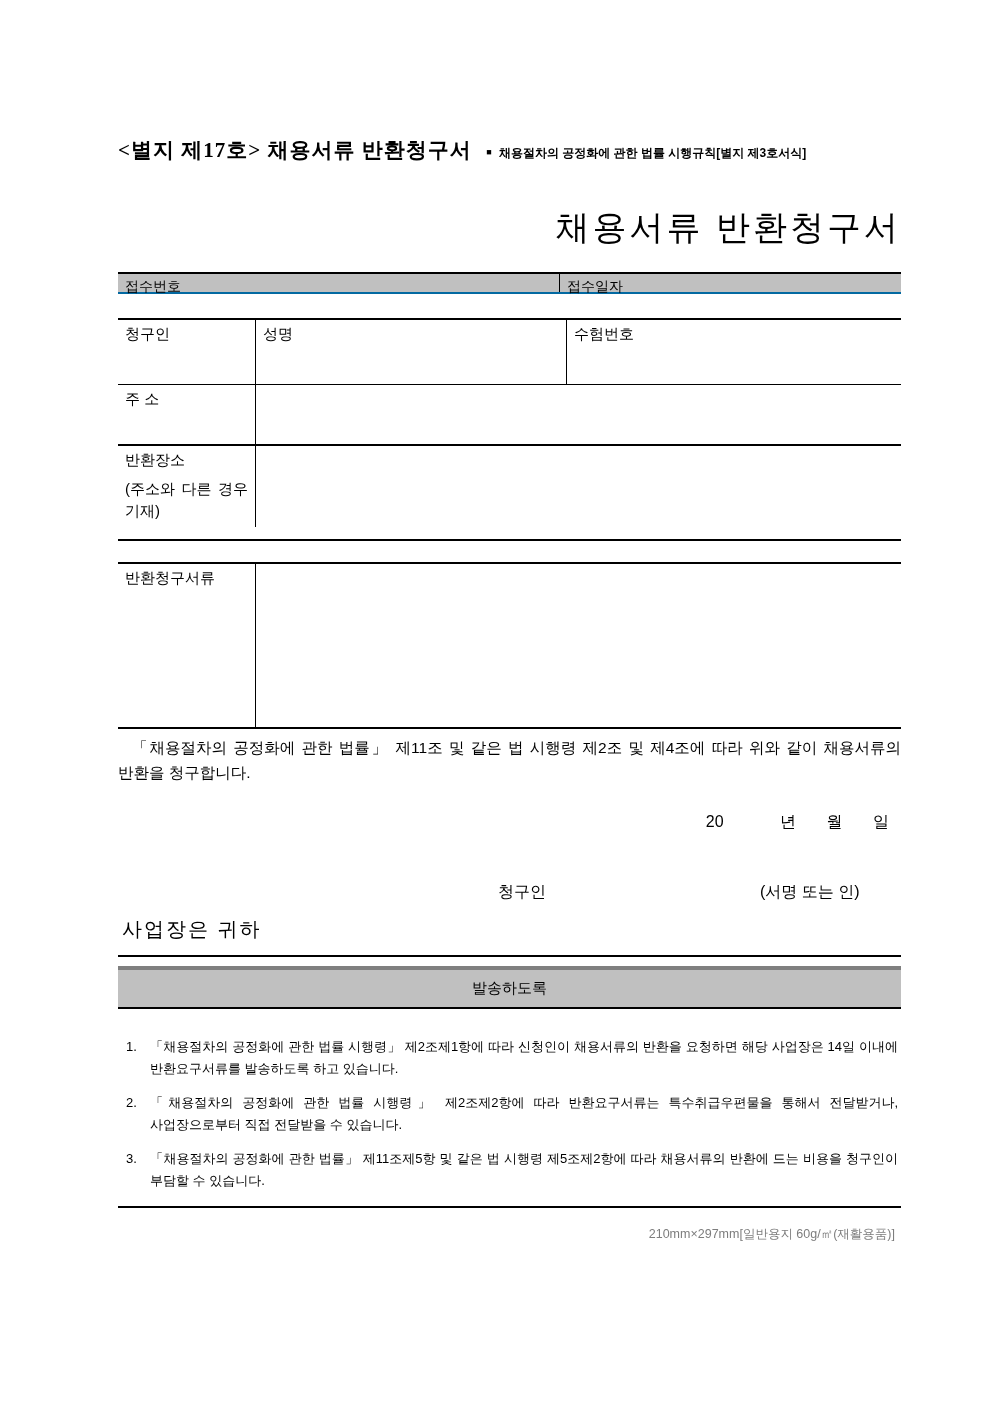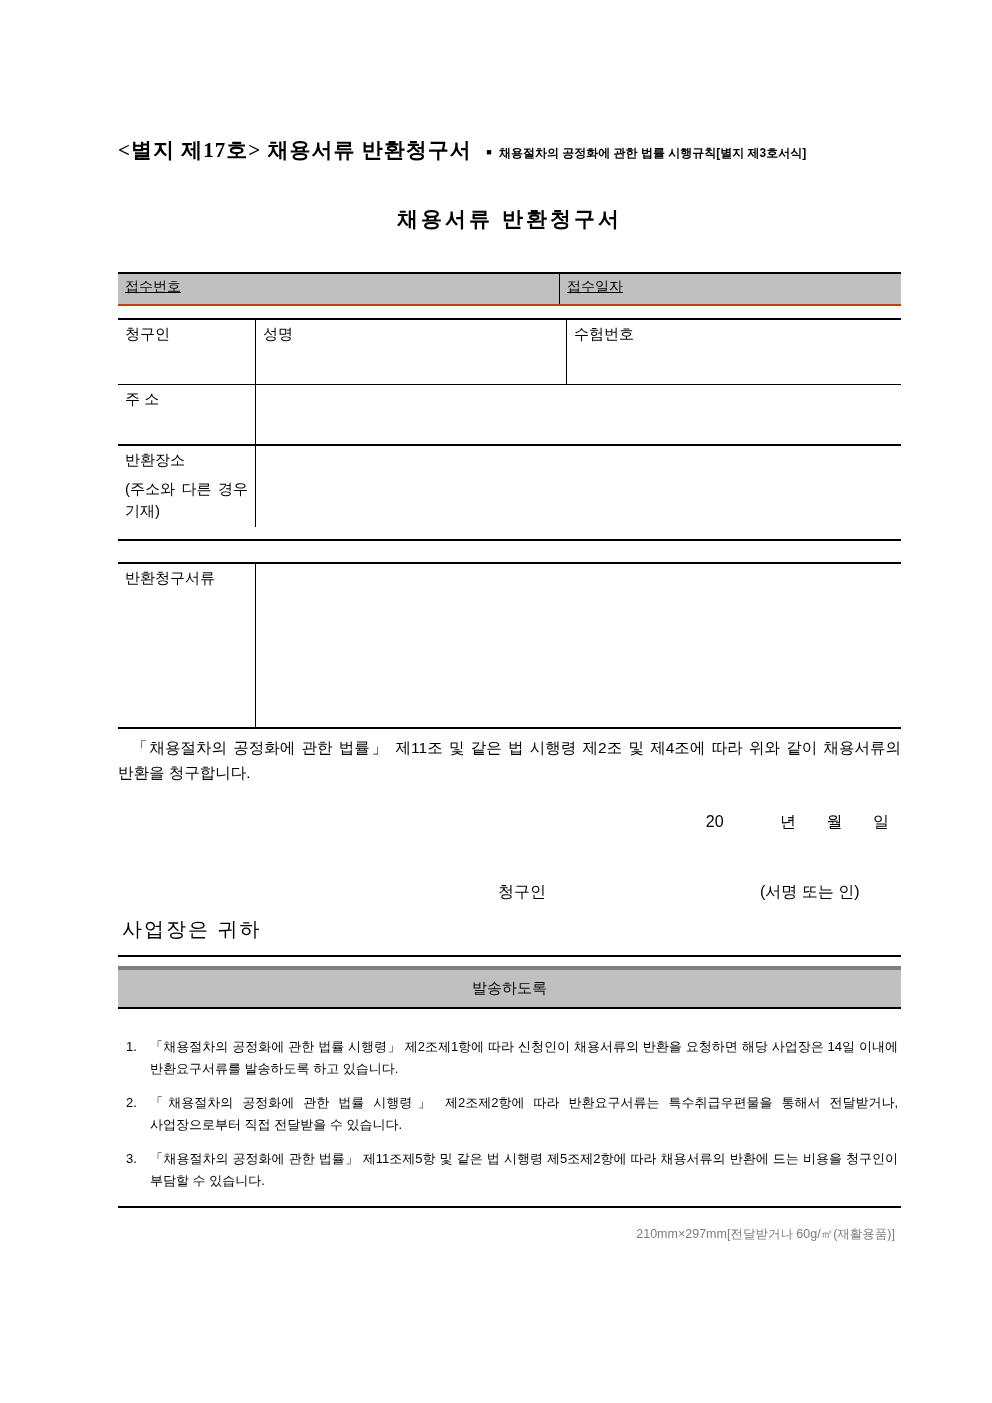--- a/index.html
+++ b/index.html
@@ -43,34 +43,33 @@
   }
   .reg-note .bullet {
     font-size: 9px;
     vertical-align: 2px;
     margin-right: 4px;
   }
 
   
   .title {
     top: 205px; left: 0; width: 100%;
-    text-align: center;
-    font-size: 21px;
-    font-weight: bold;
+    text-align: right;
+    font-size: 34px;
+    font-weight: normal;
     letter-spacing: 3px;
   }
 
   
   .receipt-bar {
-    top: 272px; left: 0; width: 100%; height: 34px;
+    top: 272px; left: 0; width: 100%; height: 22px;
     background: #c0c0c0;
     border-top: 2px solid #000;
-    border-bottom: 2px solid #c2410c;
+    border-bottom: 2px solid #0369a1;
     display: flex;
-    text-decoration: underline;
   }
   .receipt-cell {
     padding: 4px 7px;
     font-size: 14px;
   }
   .receipt-cell.left  { width: 442px; border-right: 1px solid #000; }
   .receipt-cell.right { flex: 1; }
 
   
   .main-table { top: 318px; left: 0; width: 100%; }
@@ -262,16 +261,16 @@
         <div class="notice-text">「채용절차의 공정화에 관한 법률 시행령」 제2조제2항에 따라 반환요구서류는 특수취급우편물을 통해서 전달받거나, 사업장으로부터 직접 전달받을 수 있습니다.</div>
       </div>
       <div class="notice-item">
         <div class="notice-no">3.</div>
         <div class="notice-text">「채용절차의 공정화에 관한 법률」 제11조제5항 및 같은 법 시행령 제5조제2항에 따라 채용서류의 반환에 드는 비용을 청구인이 부담할 수 있습니다.</div>
       </div>
     </div>
 
     <div class="abs rule-2"></div>
 
-    <div class="abs footer">210mm×297mm[전달받거나 60g/㎡(재활용품)]</div>
+    <div class="abs footer">210mm×297mm[일반용지 60g/㎡(재활용품)]</div>
 
   </div>
 </div>
 
 </body></html>

